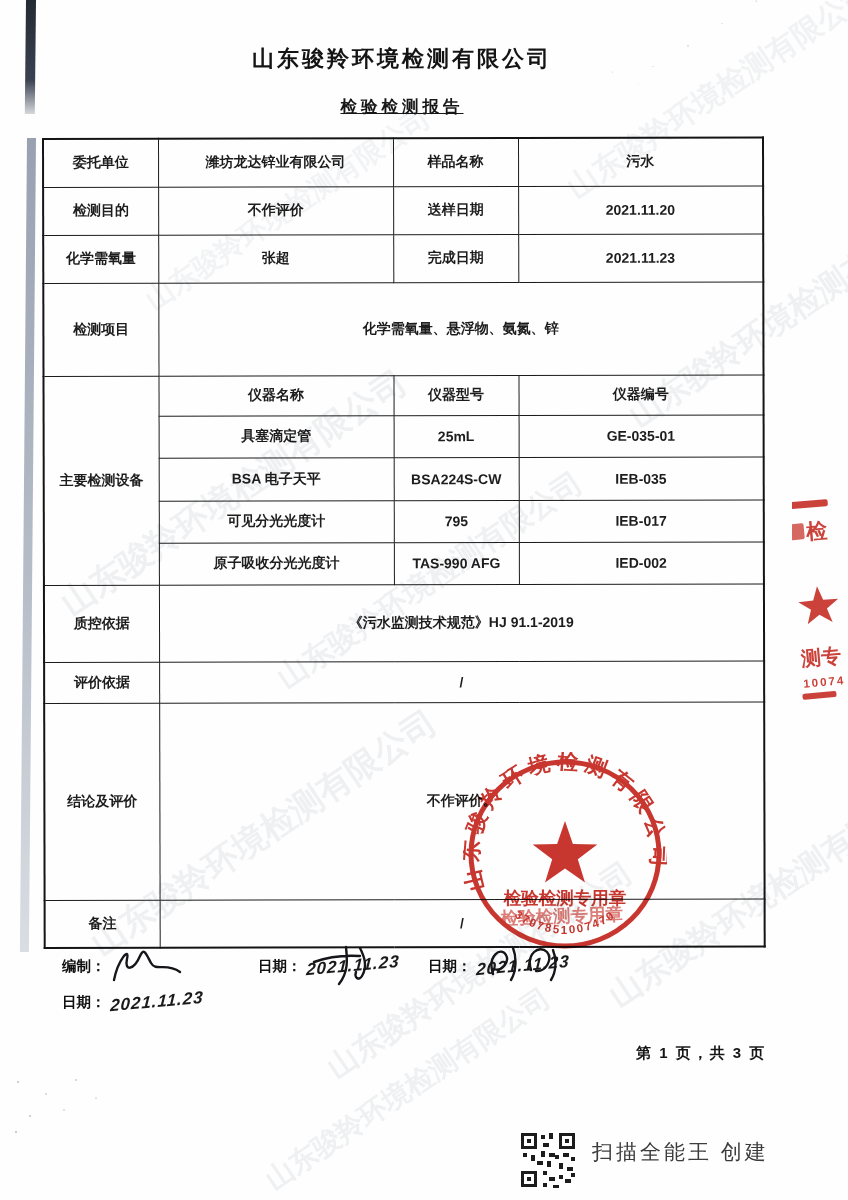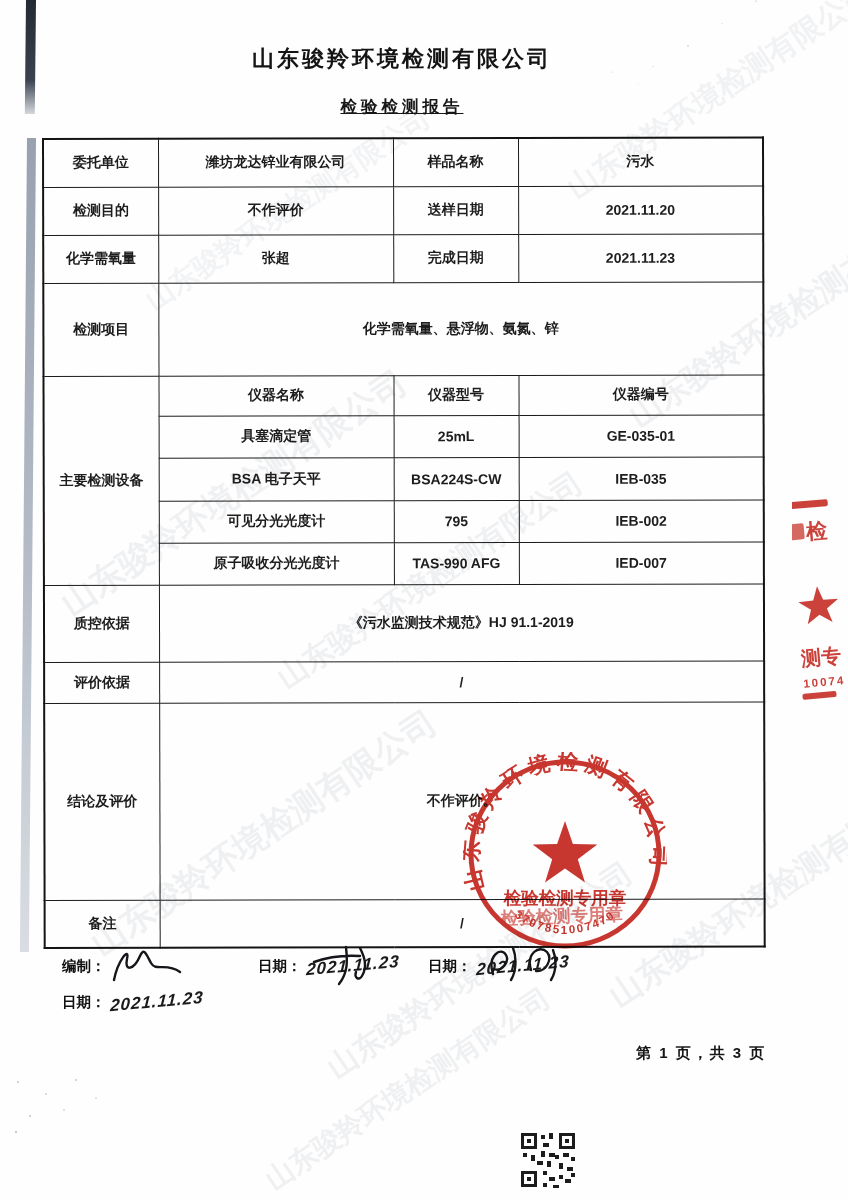--- a/index.html
+++ b/index.html
@@ -131,26 +131,26 @@
       <td>GE-035-01</td>
     </tr>
     <tr style="height:43px">
       <td>BSA 电子天平</td>
       <td>BSA224S-CW</td>
       <td>IEB-035</td>
     </tr>
     <tr style="height:42px">
       <td>可见分光光度计</td>
       <td>795</td>
-      <td>IEB-002</td>
+      <td>IEB-017</td>
     </tr>
     <tr style="height:42px">
       <td>原子吸收分光光度计</td>
       <td>TAS-990 AFG</td>
-      <td>IED-007</td>
+      <td>IED-002</td>
     </tr>
     <tr style="height:77px">
       <td>质控依据</td>
       <td colspan="3" class="lft">《污水监测技术规范》HJ 91.1-2019</td>
     </tr>
     <tr style="height:41px">
       <td>评价依据</td>
       <td colspan="3" class="lft">/</td>
     </tr>
     <tr style="height:197px">
@@ -244,14 +244,15 @@
         <rect x="48" y="36" width="6" height="4"></rect>
         <rect x="24" y="40" width="4" height="4"></rect>
       <rect x="30" y="46" width="6" height="4"></rect>
         <rect x="24" y="52" width="4" height="4"></rect>
         <rect x="40" y="44" width="4" height="4"></rect>
       <rect x="46" y="48" width="6" height="4"></rect>
         <rect x="52" y="42" width="4" height="4"></rect>
         <rect x="34" y="54" width="6" height="3"></rect>
     </g>
   </svg>
+  <div class="scannote">扫描全能王 创建</div>
 
 </div>
 
 </body></html>

